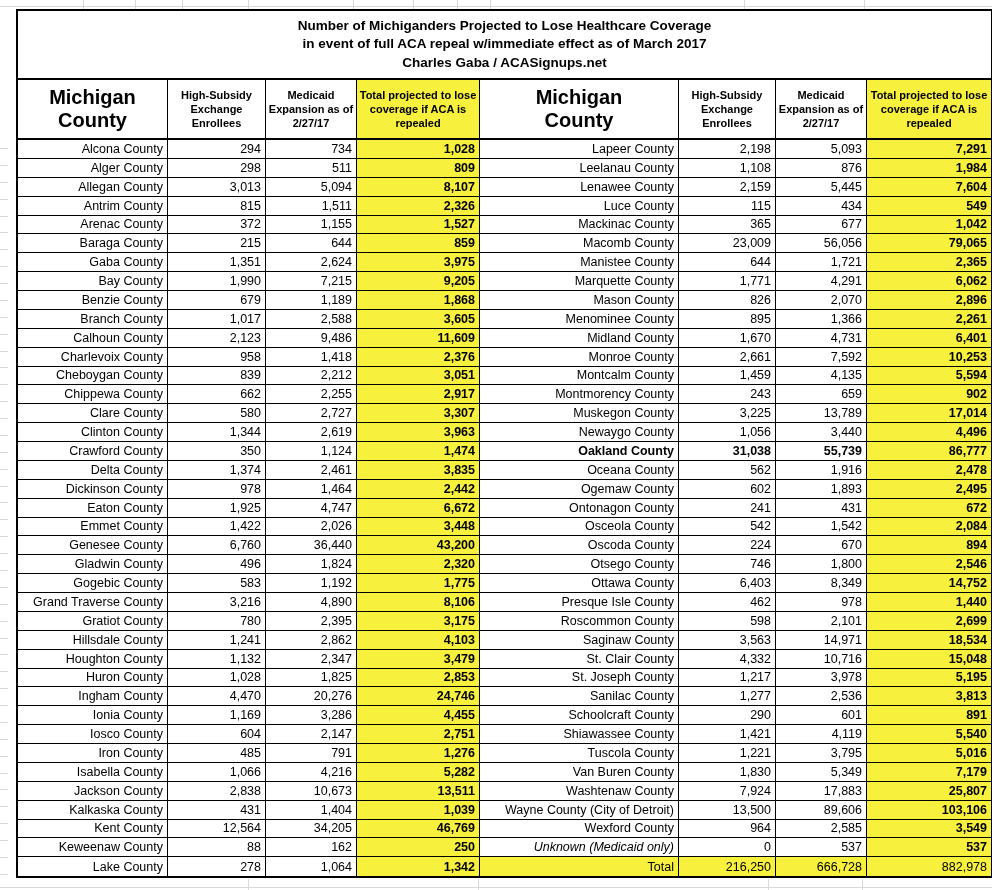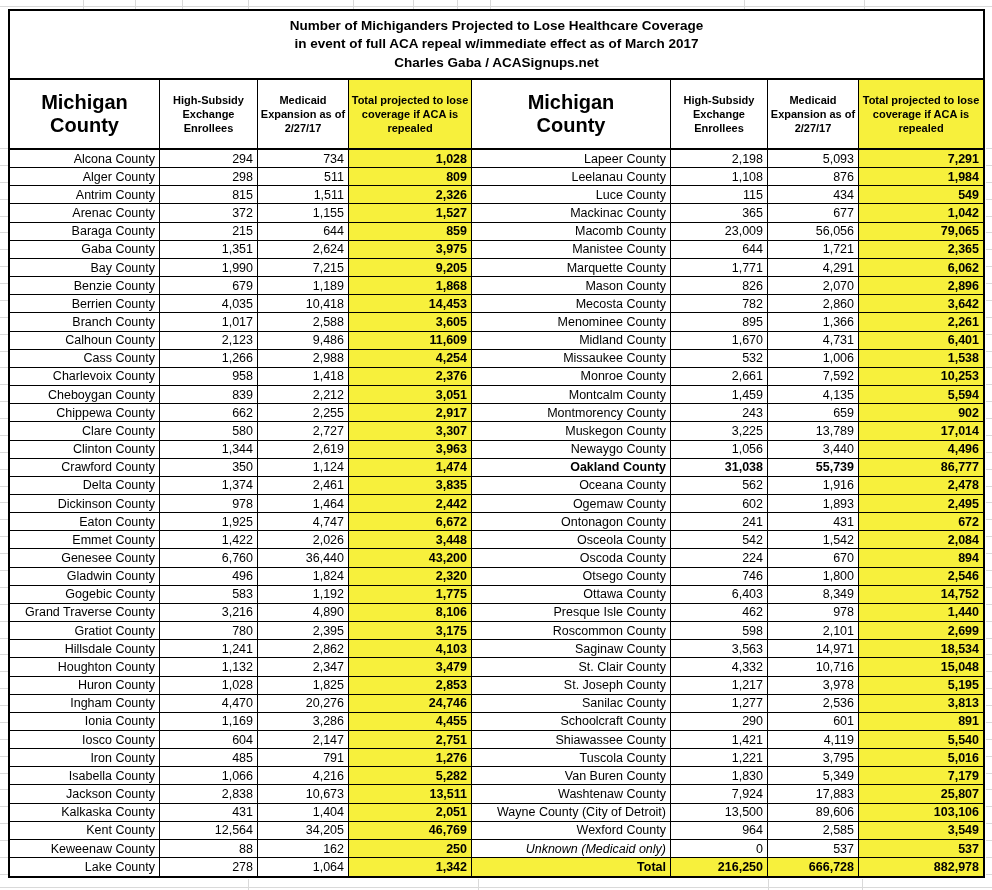--- a/index.html
+++ b/index.html
@@ -2,45 +2,45 @@
 <html style="--hl: #F7F03C;"><head>
 <meta charset="utf-8">
 <style>
   * { box-sizing: border-box; margin: 0; padding: 0; }
   html, body { width: 992px; height: 890px; background: #ffffff; overflow: hidden;
     font-family: "Liberation Sans", sans-serif; color: #000; }
   .sheet { position: relative; width: 992px; height: 890px; background: #fff; }
   .gridline { position: absolute; background: #d9d9d9; }
   .hstub-strip { position: absolute; width: 8px;
     background: repeating-linear-gradient(to bottom, #d9d9d9 0 1px, transparent 1px 16.88px); }
-  .wtable { position: absolute; left: 8px; top: 9px; width: 977px; height: 869px;
+  .wtable { position: absolute; left: 16px; top: 9px; width: 977px; height: 869px;
     border: 2px solid #000; background: #fff; display: flex; flex-direction: column; }
   .title-block { height: 69px; border-bottom: 2px solid #000; display: flex;
     flex-direction: column; justify-content: center; align-items: center;
     text-align: center; font-weight: bold; font-size: 13.5px; line-height: 18.5px; }
   .grid-row { display: grid; grid-template-columns: 150px 98px 91px 123px 199px 97px 91px 124px; }
-  .header-row { height: 70px; }
+  .header-row { height: 60px; }
   .hcell { border-right: 1px solid #000; border-bottom: 2px solid #000; display: flex;
     align-items: center; justify-content: center; text-align: center; font-weight: bold;
     font-size: 11px; line-height: 1.3; padding: 0 2px; }
   .hcell:last-child { border-right: none; }
   .hcell.county-h { font-size: 20px; line-height: 1.15; }
   .hcell.county-h span { display: inline-block; max-width: 110px; }
   .hcell.total-h { background: var(--hl); }
   .tbody { flex: 1; display: flex; flex-direction: column; }
   .trow { flex: 1; }
   .cell { border-right: 1px solid #000; border-bottom: 1px solid #000; display: flex;
     align-items: center; justify-content: flex-end; padding-right: 4px;
     font-size: 12.5px; overflow: hidden; white-space: nowrap; }
   .trow .cell:last-child { border-right: none; }
   .trow:last-child .cell { border-bottom: none; }
   .cell.total-c { background: var(--hl); font-weight: bold; }
   .cell.bold-c { font-weight: bold; }
   .cell.italic-c { font-style: italic; }
-  .cell.totalrow-c { background: var(--hl); font-weight: bold; }
+  .cell.totalrow-c { background: var(--hl); font-weight: normal; }
 </style>
 </head>
 <body>
 
 <div class="sheet">
 
   <div class="gridline" style="left:0;top:6px;width:992px;height:1px;"></div>
   <div class="gridline" style="left:0;top:887px;width:992px;height:1px;"></div>
   <div id="vstubs-top">
       <div class="gridline" style="left: 83px; top: 0px; width: 1px; height: 9px;"></div>
@@ -101,20 +101,30 @@
           <div class="cell">Alger County</div>
           <div class="cell">298</div>
           <div class="cell">511</div>
           <div class="cell total-c">809</div>
           <div class="cell">Leelanau County</div>
           <div class="cell">1,108</div>
           <div class="cell">876</div>
           <div class="cell total-c">1,984</div>
         </div>
         <div class="grid-row trow">
+          <div class="cell">Allegan County</div>
+          <div class="cell">3,013</div>
+          <div class="cell">5,094</div>
+          <div class="cell total-c">8,107</div>
+          <div class="cell">Lenawee County</div>
+          <div class="cell">2,159</div>
+          <div class="cell">5,445</div>
+          <div class="cell total-c">7,604</div>
+        </div>
+        <div class="grid-row trow">
           <div class="cell">Antrim County</div>
           <div class="cell">815</div>
           <div class="cell">1,511</div>
           <div class="cell total-c">2,326</div>
           <div class="cell">Luce County</div>
           <div class="cell">115</div>
           <div class="cell">434</div>
           <div class="cell total-c">549</div>
         </div>
         <div class="grid-row trow">
@@ -161,60 +171,40 @@
           <div class="cell">Benzie County</div>
           <div class="cell">679</div>
           <div class="cell">1,189</div>
           <div class="cell total-c">1,868</div>
           <div class="cell">Mason County</div>
           <div class="cell">826</div>
           <div class="cell">2,070</div>
           <div class="cell total-c">2,896</div>
         </div>
         <div class="grid-row trow">
-          <div class="cell">Berrien County</div>
-          <div class="cell">4,035</div>
-          <div class="cell">10,418</div>
-          <div class="cell total-c">14,453</div>
-          <div class="cell">Mecosta County</div>
-          <div class="cell">782</div>
-          <div class="cell">2,860</div>
-          <div class="cell total-c">3,642</div>
-        </div>
-        <div class="grid-row trow">
           <div class="cell">Branch County</div>
           <div class="cell">1,017</div>
           <div class="cell">2,588</div>
           <div class="cell total-c">3,605</div>
           <div class="cell">Menominee County</div>
           <div class="cell">895</div>
           <div class="cell">1,366</div>
           <div class="cell total-c">2,261</div>
         </div>
         <div class="grid-row trow">
           <div class="cell">Calhoun County</div>
           <div class="cell">2,123</div>
           <div class="cell">9,486</div>
           <div class="cell total-c">11,609</div>
           <div class="cell">Midland County</div>
           <div class="cell">1,670</div>
           <div class="cell">4,731</div>
           <div class="cell total-c">6,401</div>
         </div>
         <div class="grid-row trow">
-          <div class="cell">Cass County</div>
-          <div class="cell">1,266</div>
-          <div class="cell">2,988</div>
-          <div class="cell total-c">4,254</div>
-          <div class="cell">Missaukee County</div>
-          <div class="cell">532</div>
-          <div class="cell">1,006</div>
-          <div class="cell total-c">1,538</div>
-        </div>
-        <div class="grid-row trow">
           <div class="cell">Charlevoix County</div>
           <div class="cell">958</div>
           <div class="cell">1,418</div>
           <div class="cell total-c">2,376</div>
           <div class="cell">Monroe County</div>
           <div class="cell">2,661</div>
           <div class="cell">7,592</div>
           <div class="cell total-c">10,253</div>
         </div>
         <div class="grid-row trow">
@@ -444,21 +434,21 @@
           <div class="cell total-c">13,511</div>
           <div class="cell">Washtenaw County</div>
           <div class="cell">7,924</div>
           <div class="cell">17,883</div>
           <div class="cell total-c">25,807</div>
         </div>
         <div class="grid-row trow">
           <div class="cell">Kalkaska County</div>
           <div class="cell">431</div>
           <div class="cell">1,404</div>
-          <div class="cell total-c">2,051</div>
+          <div class="cell total-c">1,039</div>
           <div class="cell">Wayne County (City of Detroit)</div>
           <div class="cell">13,500</div>
           <div class="cell">89,606</div>
           <div class="cell total-c">103,106</div>
         </div>
         <div class="grid-row trow">
           <div class="cell">Kent County</div>
           <div class="cell">12,564</div>
           <div class="cell">34,205</div>
           <div class="cell total-c">46,769</div>

